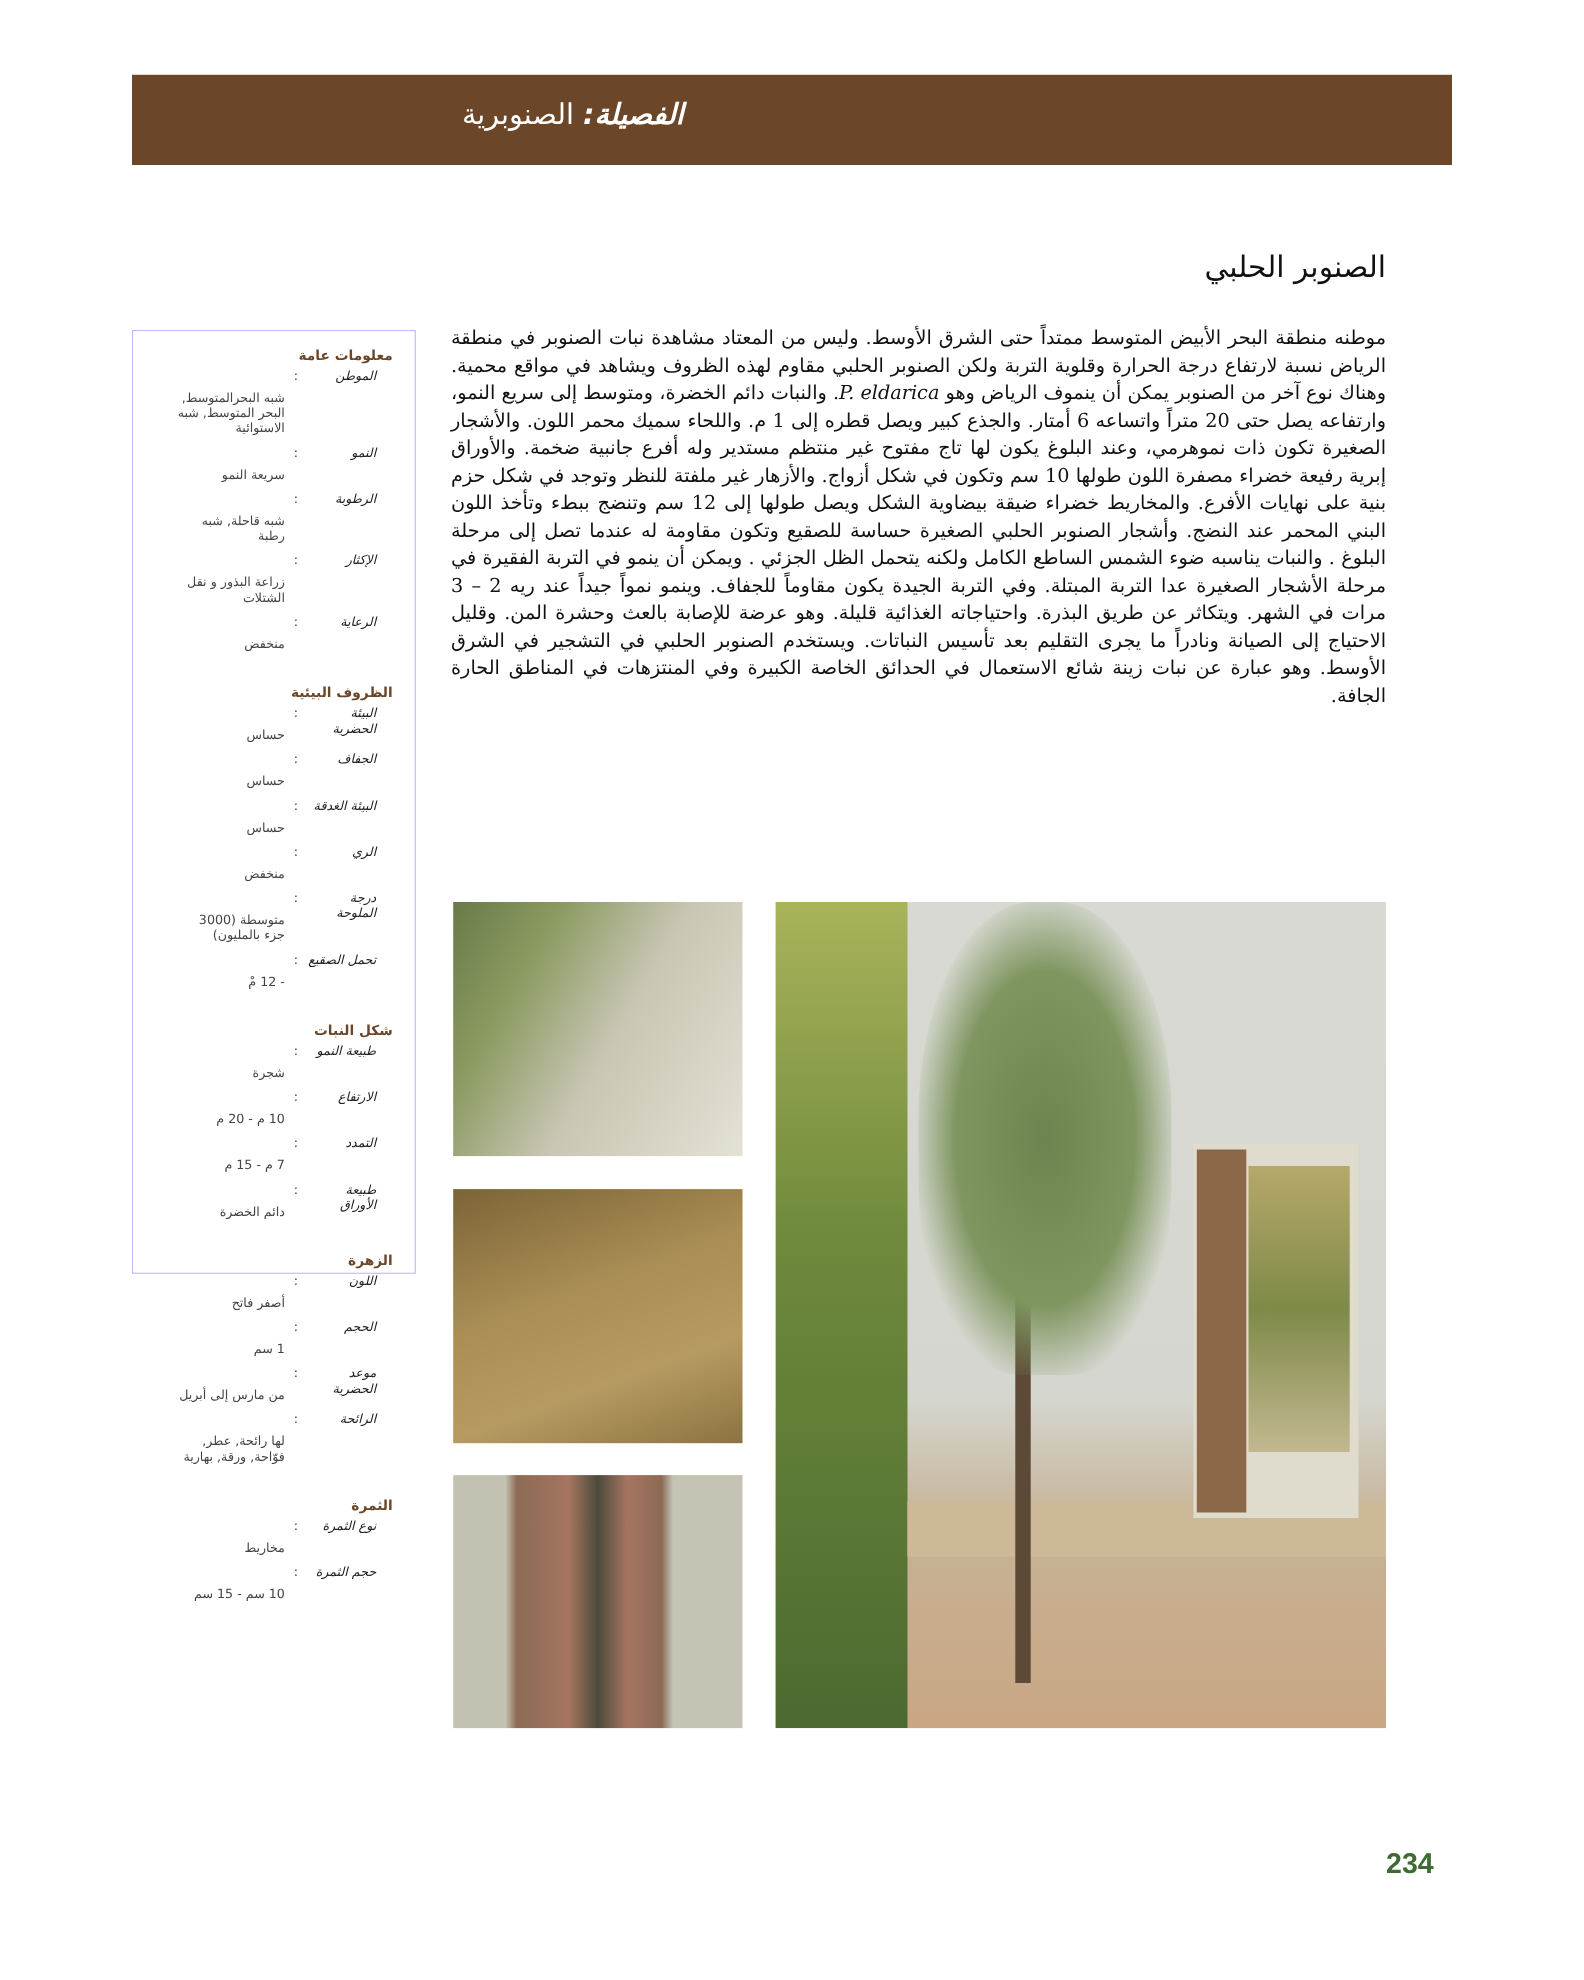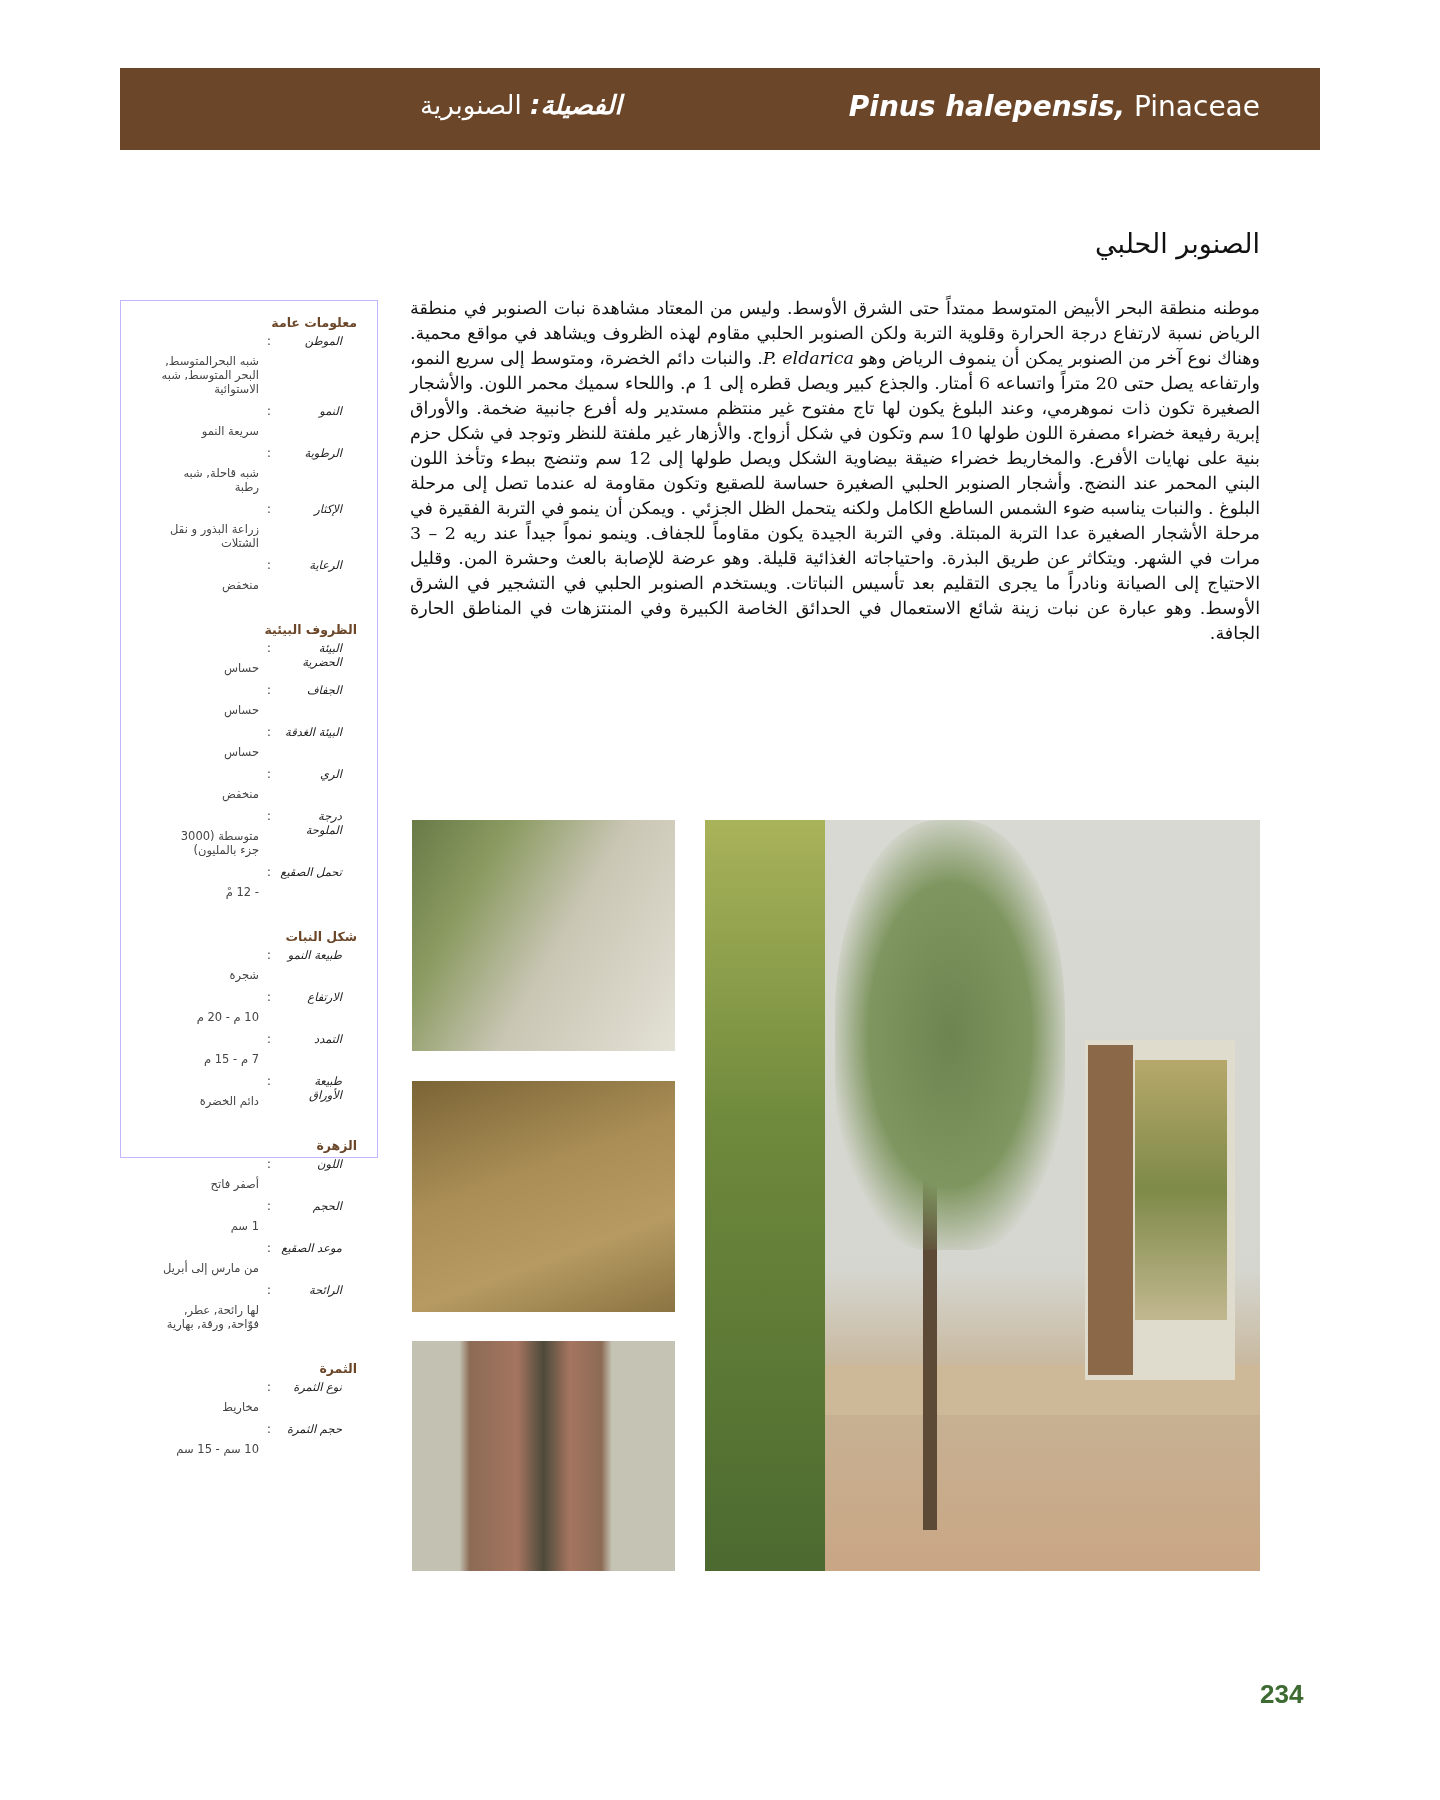--- a/index.html
+++ b/index.html
@@ -67,21 +67,20 @@
 
   .page-number {
     position: absolute; left: 1260px; top: 1650px; font-family: "Liberation Sans", sans-serif;
     font-weight: bold; font-size: 26px; color: #3d6b32; margin-top: 29px;
   }
 </style>
 </head>
 <body>
 
 <div class="banner">
-  <div class="banner-en"><span class="sci">Pinus halepensis,</span><span class="fam"> Pinaceae</span></div>
   <div class="banner-ar"><span class="lbl">الفصيلة:</span><span class="val"> الصنوبرية</span></div>
 </div>
 
 <div class="title">الصنوبر الحلبي</div>
 
 <div class="body-text"><span>موطنه منطقة البحر الأبيض المتوسط ممتداً حتى الشرق الأوسط. وليس من المعتاد مشاهدة نبات الصنوبر في منطقة الرياض نسبة لارتفاع درجة الحرارة وقلوية التربة ولكن الصنوبر الحلبي مقاوم لهذه الظروف ويشاهد في مواقع محمية. وهناك نوع آخر من الصنوبر يمكن أن ينموف  الرياض وهو </span><span class="latin">P. eldarica</span><span>. والنبات دائم الخضرة، ومتوسط إلى سريع النمو، وارتفاعه يصل حتى 20 متراً واتساعه 6 أمتار. والجذع كبير ويصل قطره إلى 1 م. واللحاء سميك محمر اللون. والأشجار الصغيرة تكون ذات نموهرمي، وعند البلوغ يكون لها تاج مفتوح غير منتظم مستدير وله أفرع جانبية ضخمة. والأوراق إبرية رفيعة خضراء مصفرة اللون طولها 10 سم وتكون في شكل أزواج. والأزهار غير ملفتة للنظر وتوجد في شكل حزم بنية على نهايات الأفرع. والمخاريط خضراء ضيقة بيضاوية الشكل ويصل طولها إلى 12 سم وتنضج ببطء وتأخذ اللون البني المحمر عند النضج. وأشجار الصنوبر الحلبي الصغيرة حساسة للصقيع وتكون مقاومة له عندما تصل إلى مرحلة البلوغ . والنبات يناسبه ضوء الشمس الساطع الكامل ولكنه يتحمل الظل الجزئي . ويمكن أن ينمو في التربة الفقيرة في مرحلة الأشجار الصغيرة عدا التربة المبتلة. وفي التربة الجيدة يكون مقاوماً للجفاف. وينمو نمواً جيداً عند ريه 2 – 3 مرات في الشهر. ويتكاثر عن طريق البذرة. واحتياجاته الغذائية قليلة. وهو عرضة للإصابة بالعث وحشرة المن. وقليل الاحتياج إلى الصيانة ونادراً ما يجرى التقليم بعد تأسيس النباتات. ويستخدم الصنوبر الحلبي في التشجير في الشرق الأوسط. وهو عبارة عن نبات زينة شائع الاستعمال في الحدائق الخاصة الكبيرة وفي المنتزهات في المناطق الحارة الجافة.</span></div>
 
 <div class="info-box">
   <div style="height:14px"></div>
 
@@ -181,21 +180,21 @@
         <span class="k">اللون</span>
         <span class="c">:</span>
         <span class="v">أصفر فاتح</span>
       </div>
     <div class="row">
         <span class="k">الحجم</span>
         <span class="c">:</span>
         <span class="v">1 سم</span>
       </div>
     <div class="row">
-        <span class="k">موعد الصقيع</span>
+        <span class="k">موعد الحضرية</span>
         <span class="c">:</span>
         <span class="v">من مارس إلى أبريل</span>
       </div>
     <div class="row">
         <span class="k">الرائحة</span>
         <span class="c">:</span>
         <span class="v">لها رائحة, عطر, فوّاحة, ورقة, بهارية</span>
       </div>
   </div>
   <div style="height:22px"></div>

